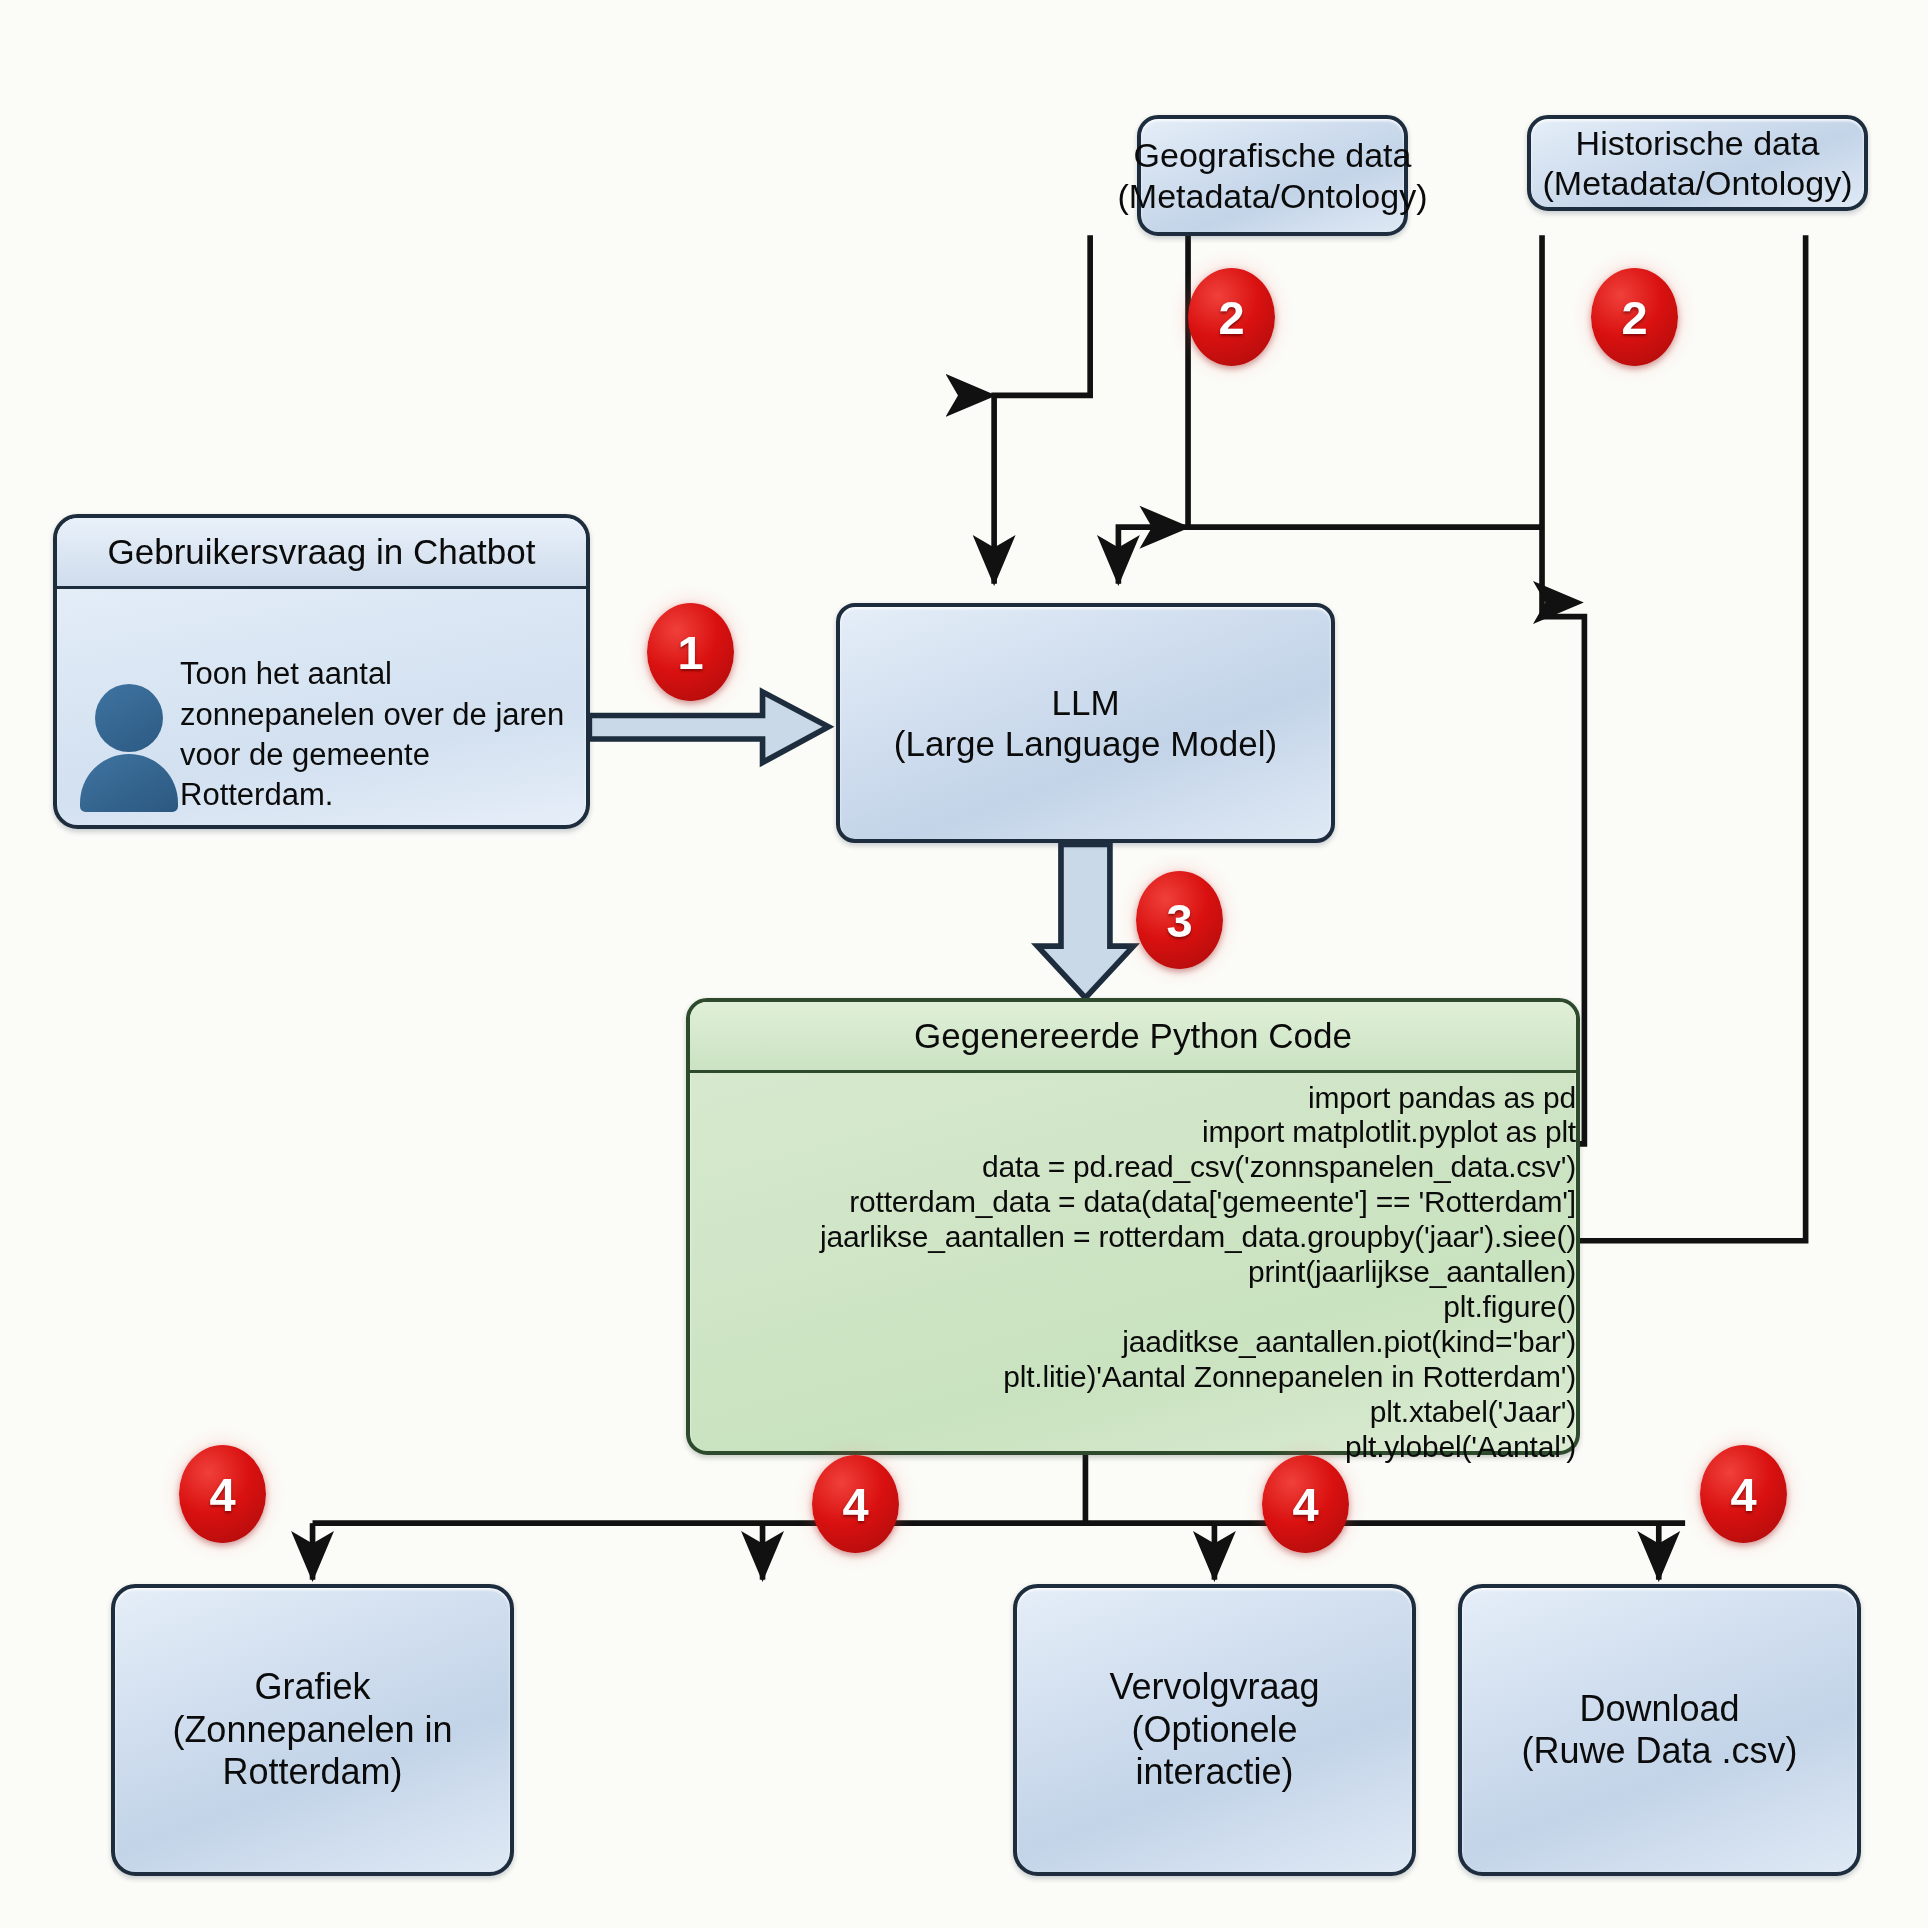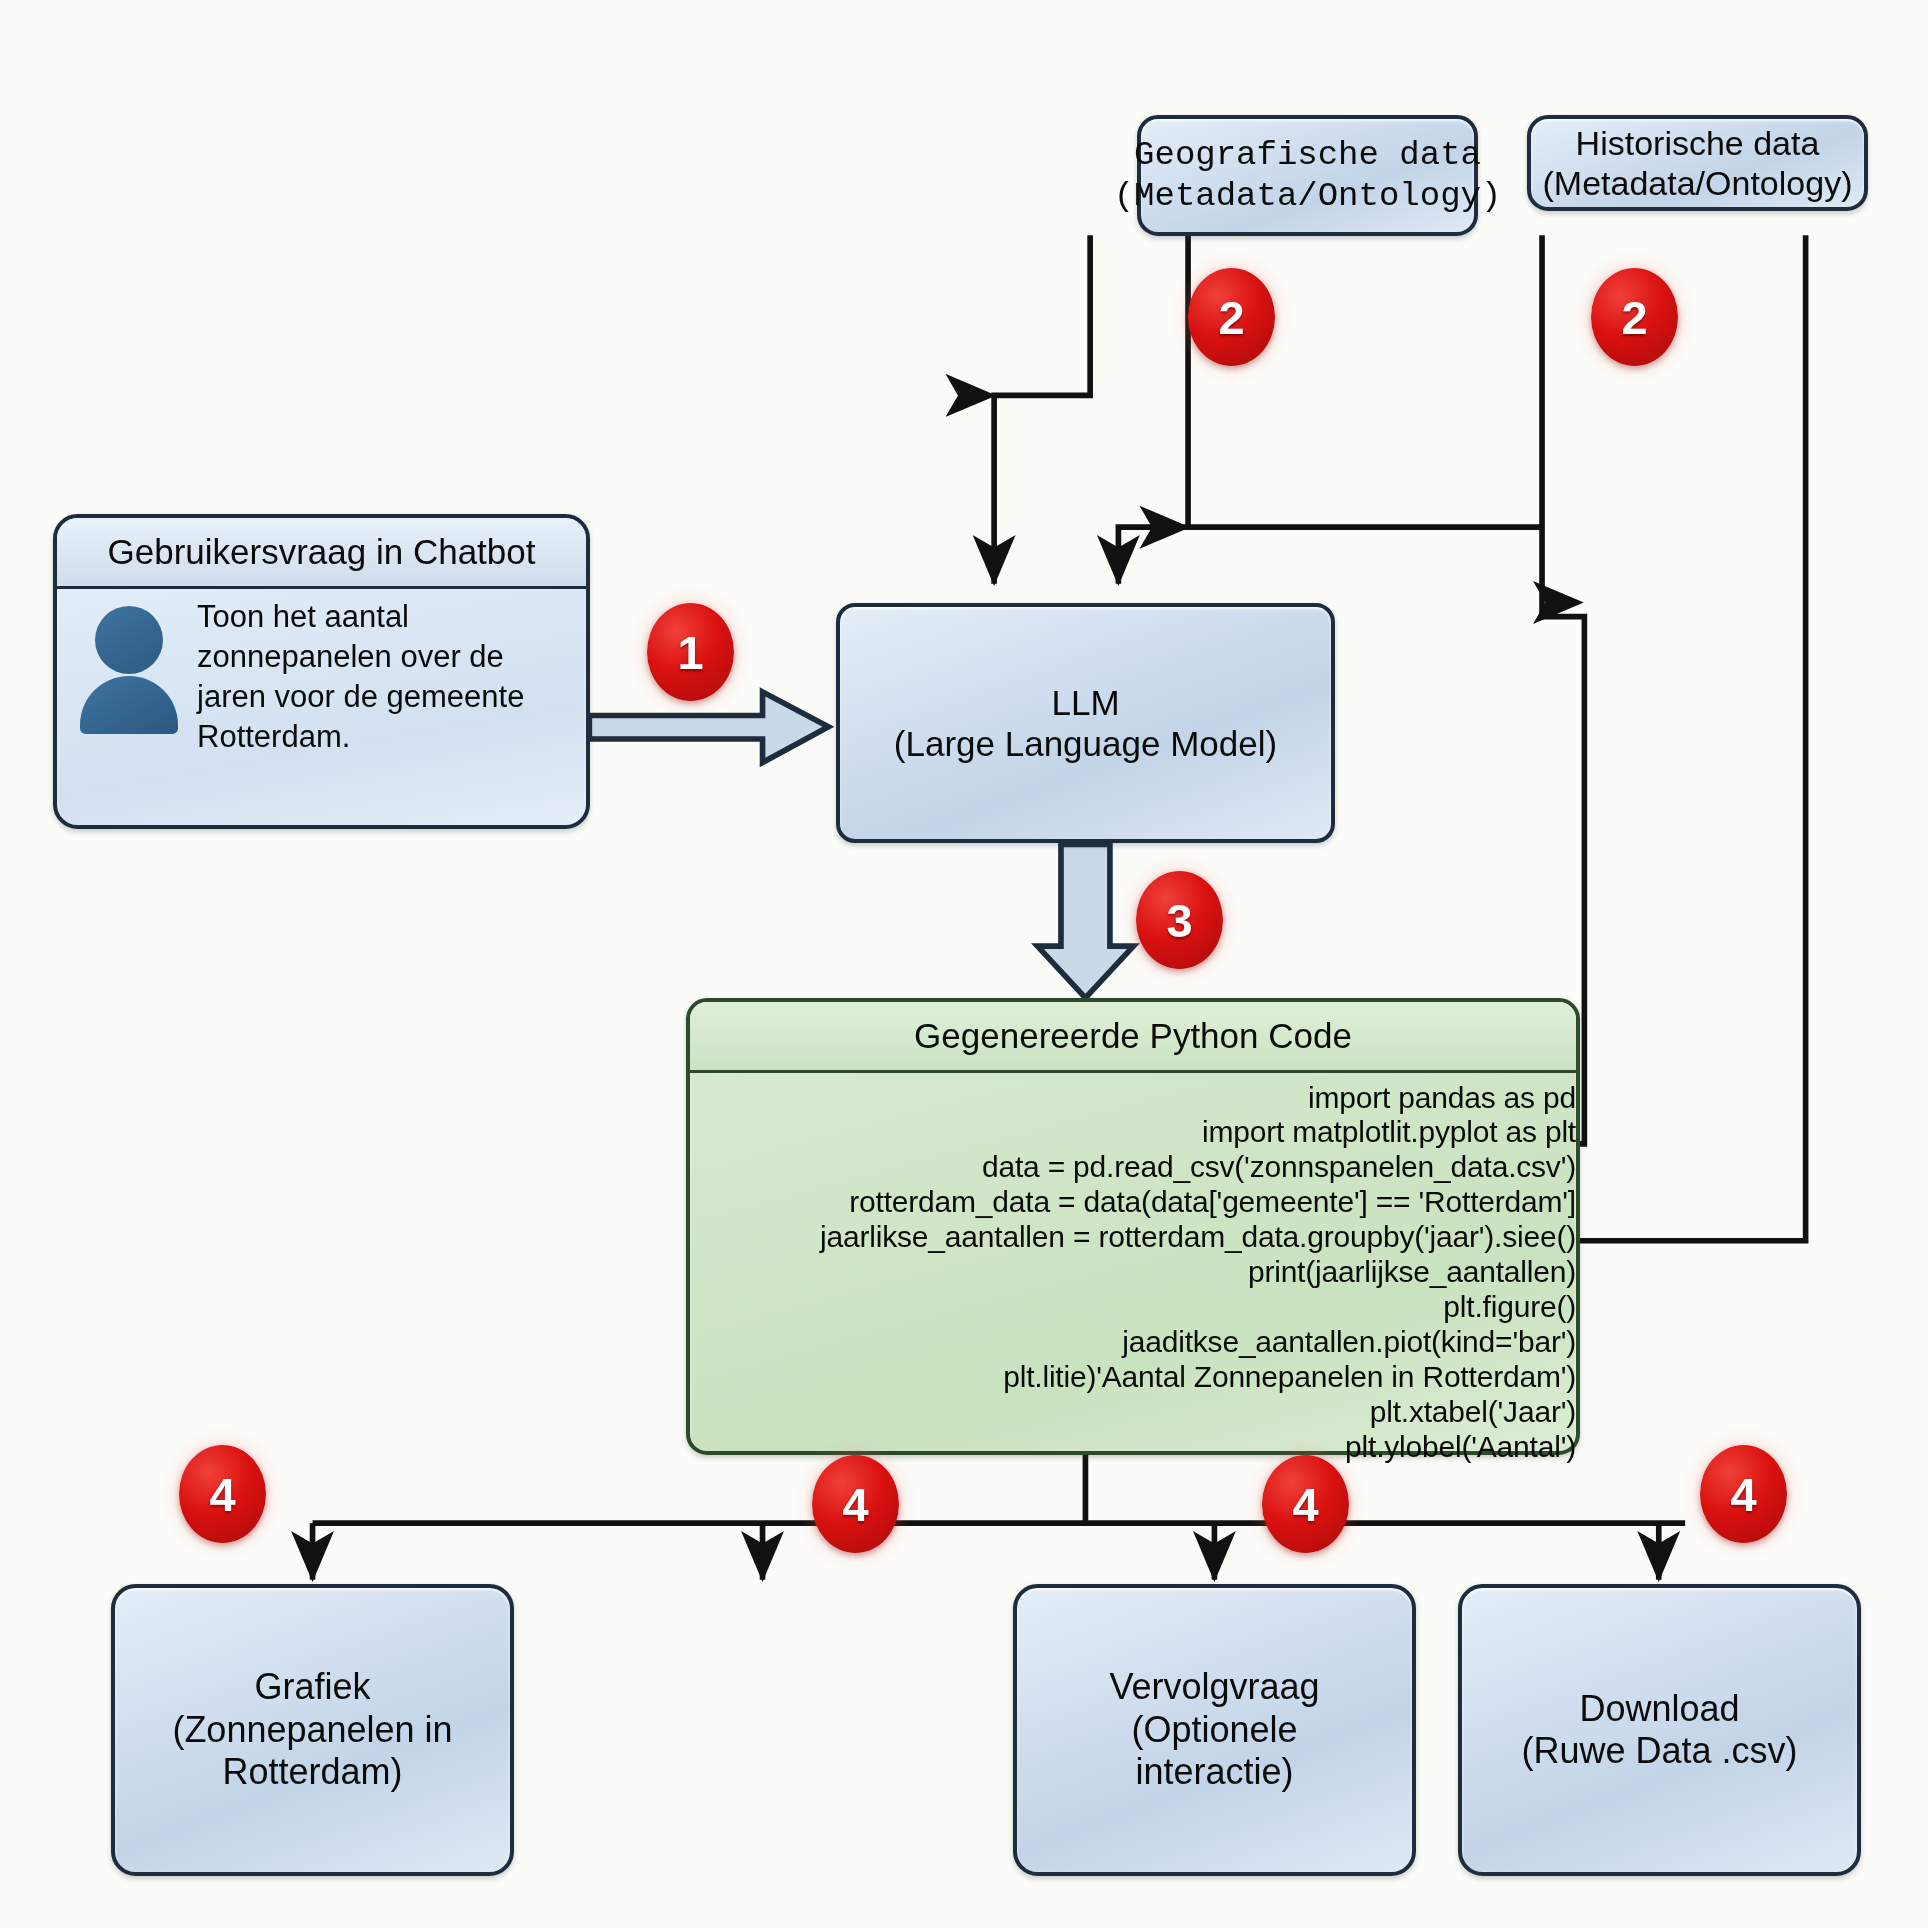--- a/index.html
+++ b/index.html
@@ -41,21 +41,21 @@
   }
   #chatbot .title-bar{
     height:68px;flex:0 0 68px;
     display:flex;align-items:center;justify-content:center;
     border-bottom:3.8px solid #1d2d3e;
     font-size:35px;
     background:linear-gradient(180deg,#e9f1fa,#cfdcec);
     border-radius:21px 21px 0 0;
   }
   #chatbot .body{
-    flex:1;display:flex;align-items:flex-start;gap:17px;padding:7.5px 17px 9.4px 21px;
+    flex:1;display:flex;align-items:flex-end;padding:7.5px 17px 9.4px 21px;
   }
   .avatar{flex:0 0 102px;height:141px;position:relative;}
   .avatar .head{
     position:absolute;left:17px;top:9.4px;width:68px;height:68px;border-radius:50%;
     background:linear-gradient(150deg,#3f74a1,#2c5a83);
   }
   .avatar .torso{
     position:absolute;left:1.9px;top:79px;width:98px;height:58px;
     border-radius:49px 49px 5.6px 5.6px;
     background:linear-gradient(150deg,#3f74a1,#2b5880);
@@ -158,21 +158,21 @@
   </svg>
 
   <svg class="wires" viewBox="0 0 2048 2048">
     <path d="M626,760 L810,760 L810,735 L880,772 L810,810 L810,785 L626,785 Z" fill="#c9d9e7" stroke="#1d2d3e" stroke-width="6" stroke-linejoin="miter"></path>
   </svg>
 
   <svg class="wires" viewBox="0 0 2048 2048">
     <path d="M1127,897 L1179,897 L1179,1005 L1204,1005 L1153,1060 L1102,1005 L1127,1005 Z" fill="#c9d9e7" stroke="#1d2d3e" stroke-width="6" stroke-linejoin="miter"></path>
   </svg>
 
-  <div class="node meta" id="src0" style="left:1137px;top:115px;width:341px;height:121px;font-family:Liberation Mono, monospace;">
+  <div class="node meta" id="src0" style="left:1137px;top:115px;width:271px;height:121px;">
     <span class="ln">Geografische data</span>
     <span class="ln">(Metadata/Ontology)</span>
   </div>
 
   <div class="node meta" id="src1" style="left:1527px;top:115px;width:341px;height:96px;">
     <span class="ln">Historische data</span>
     <span class="ln">(Metadata/Ontology)</span>
   </div>
 
   <div class="node" id="chatbot">

